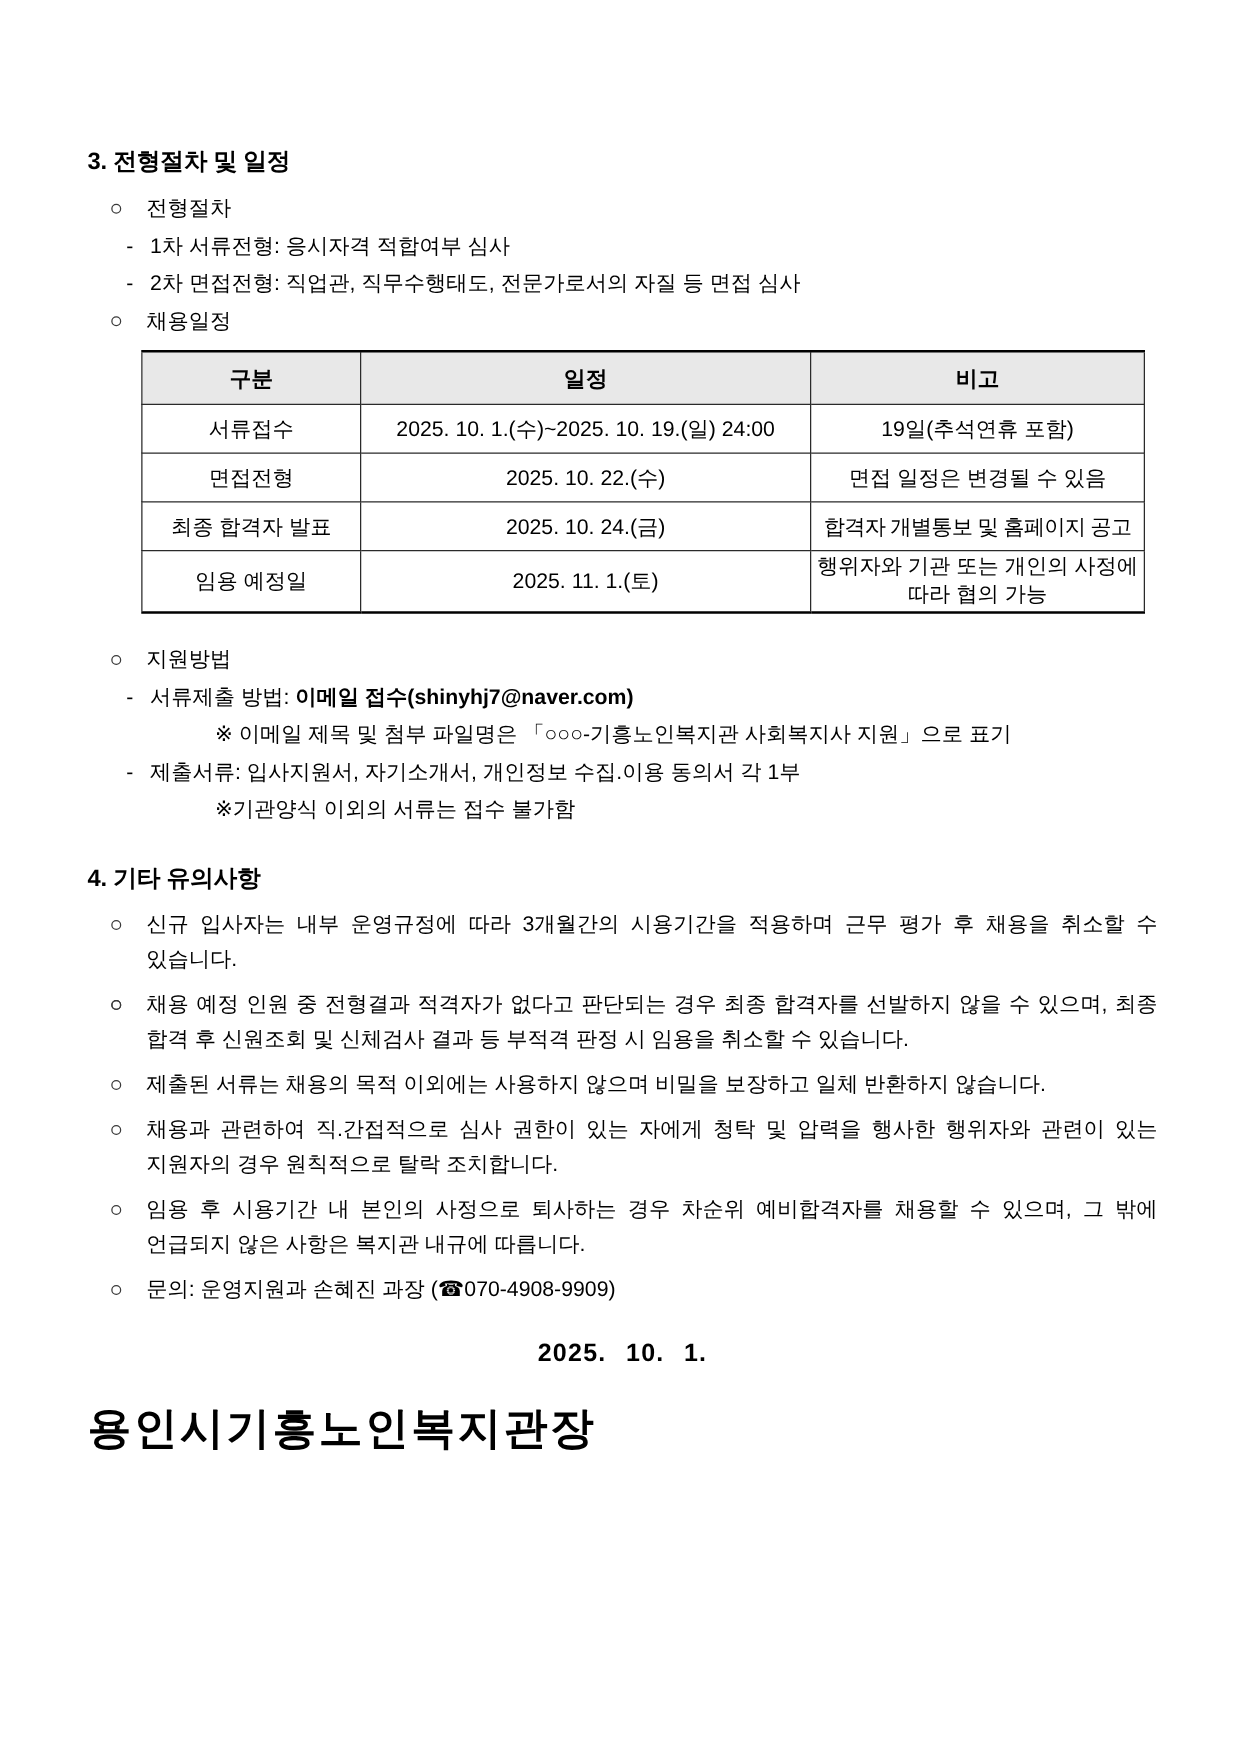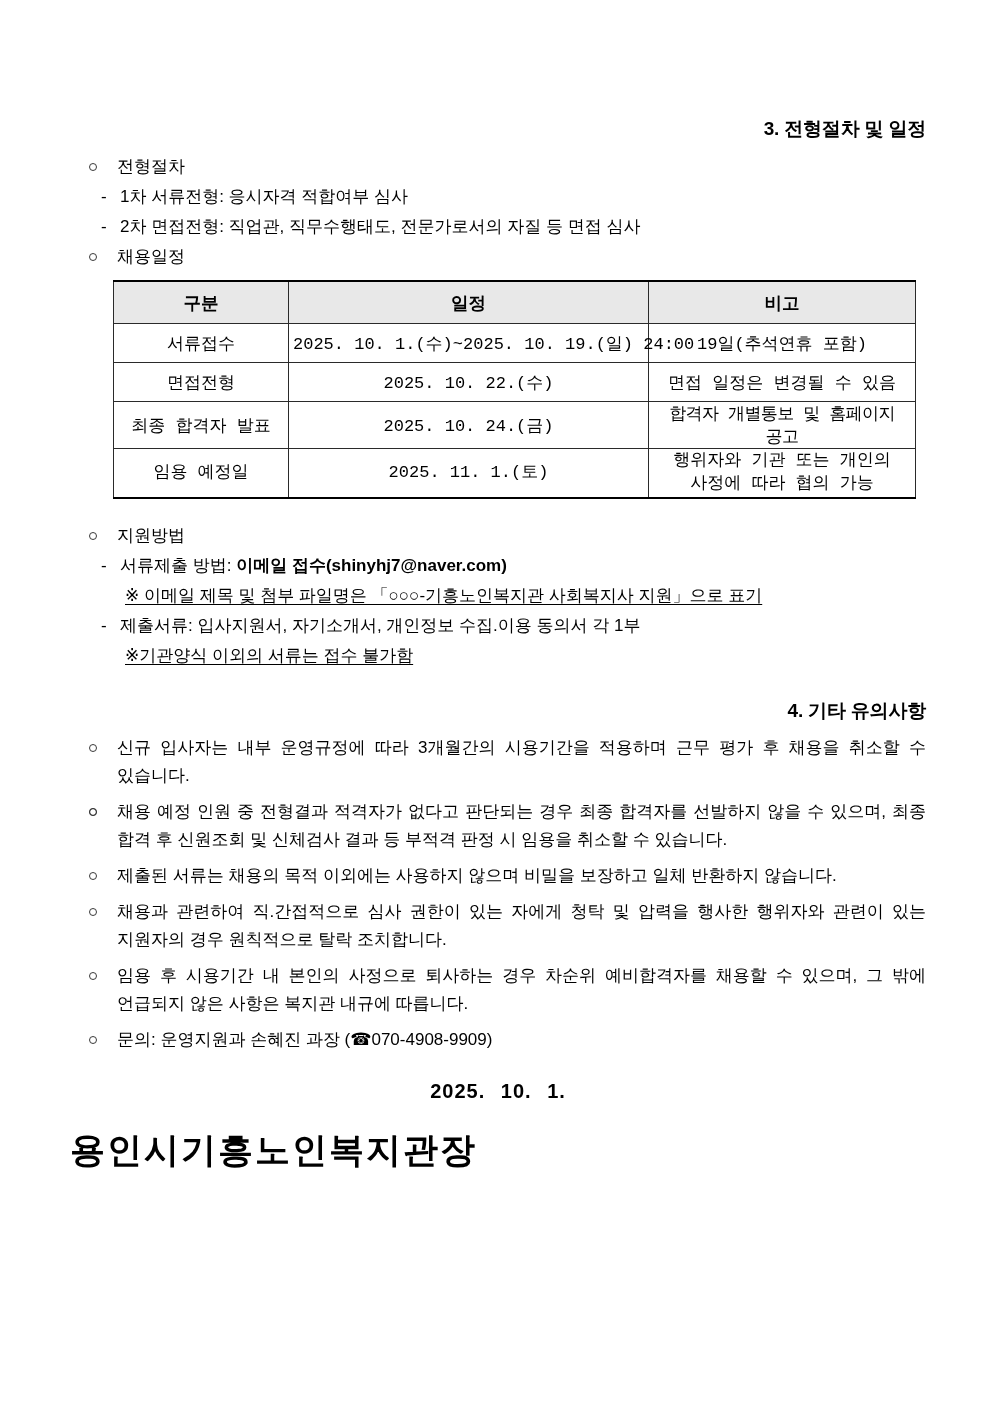--- a/index.html
+++ b/index.html
@@ -7,48 +7,47 @@
     position:relative;
     width:992px;height:1403px;
     background:#ffffff;color:#000;
     box-sizing:border-box;
     padding:116px 66px 0 70px;
     font-family:"Liberation Sans","DejaVu Sans",sans-serif;
     font-size:17px;
     overflow:hidden;
   }
   .sec-title{
-    font-size:19px;font-weight:700;margin:0 0 10px 0;letter-spacing:-0.2px;text-align:right;
+    font-size:19px;font-weight:700;margin:0 0 10px 0;letter-spacing:-0.2px;
   }
   .line{position:relative;line-height:30px;word-break:keep-all;}
   .lv1{padding-left:47px;}
   .lv1 .circle{position:absolute;left:19px;top:11px;}
   .lv2{padding-left:50px;}
   .lv2 .dash{position:absolute;left:31px;top:0;}
   .lv3{padding-left:55px;}
   .circle{
     display:inline-block;width:8px;height:8px;box-sizing:border-box;
     border:1.4px solid #3a3a3a;border-radius:50%;
   }
-  .u{text-decoration:underline;text-underline-offset:3px;}
+  .u{text-underline-offset:3px;margin-left:47px;}
   .bold{font-weight:700;}
 
   table.sched{
     border-collapse:collapse;table-layout:fixed;
     width:802px;margin:8px 0 0 43px;
     text-align:center;
     border-top:2.5px solid #000;
   }
   .sched col.c1{width:175px}
   .sched col.c2{width:360px}
   .sched col.c3{width:267px}
   .sched th,.sched td{
     border:1px solid #2a2a2a;padding:0 4px;vertical-align:middle;
     word-break:keep-all;
-    font-family:Liberation Mono, monospace;
   }
   .sched thead th{background:#e8e8e8;font-weight:700;height:41px;font-size:17.5px;}
   .sched td{height:38px;font-size:17px;}
   .sched tr.tall td{height:48px;line-height:1.35;}
   .sched tbody tr:last-child td{border-bottom:2.5px solid #000;}
   .tight{font-size:15.5px;letter-spacing:-0.6px;}
   .nowrap{white-space:nowrap;font-size:16.5px;}
 
   .apply-gap{margin-top:22px;}
 

